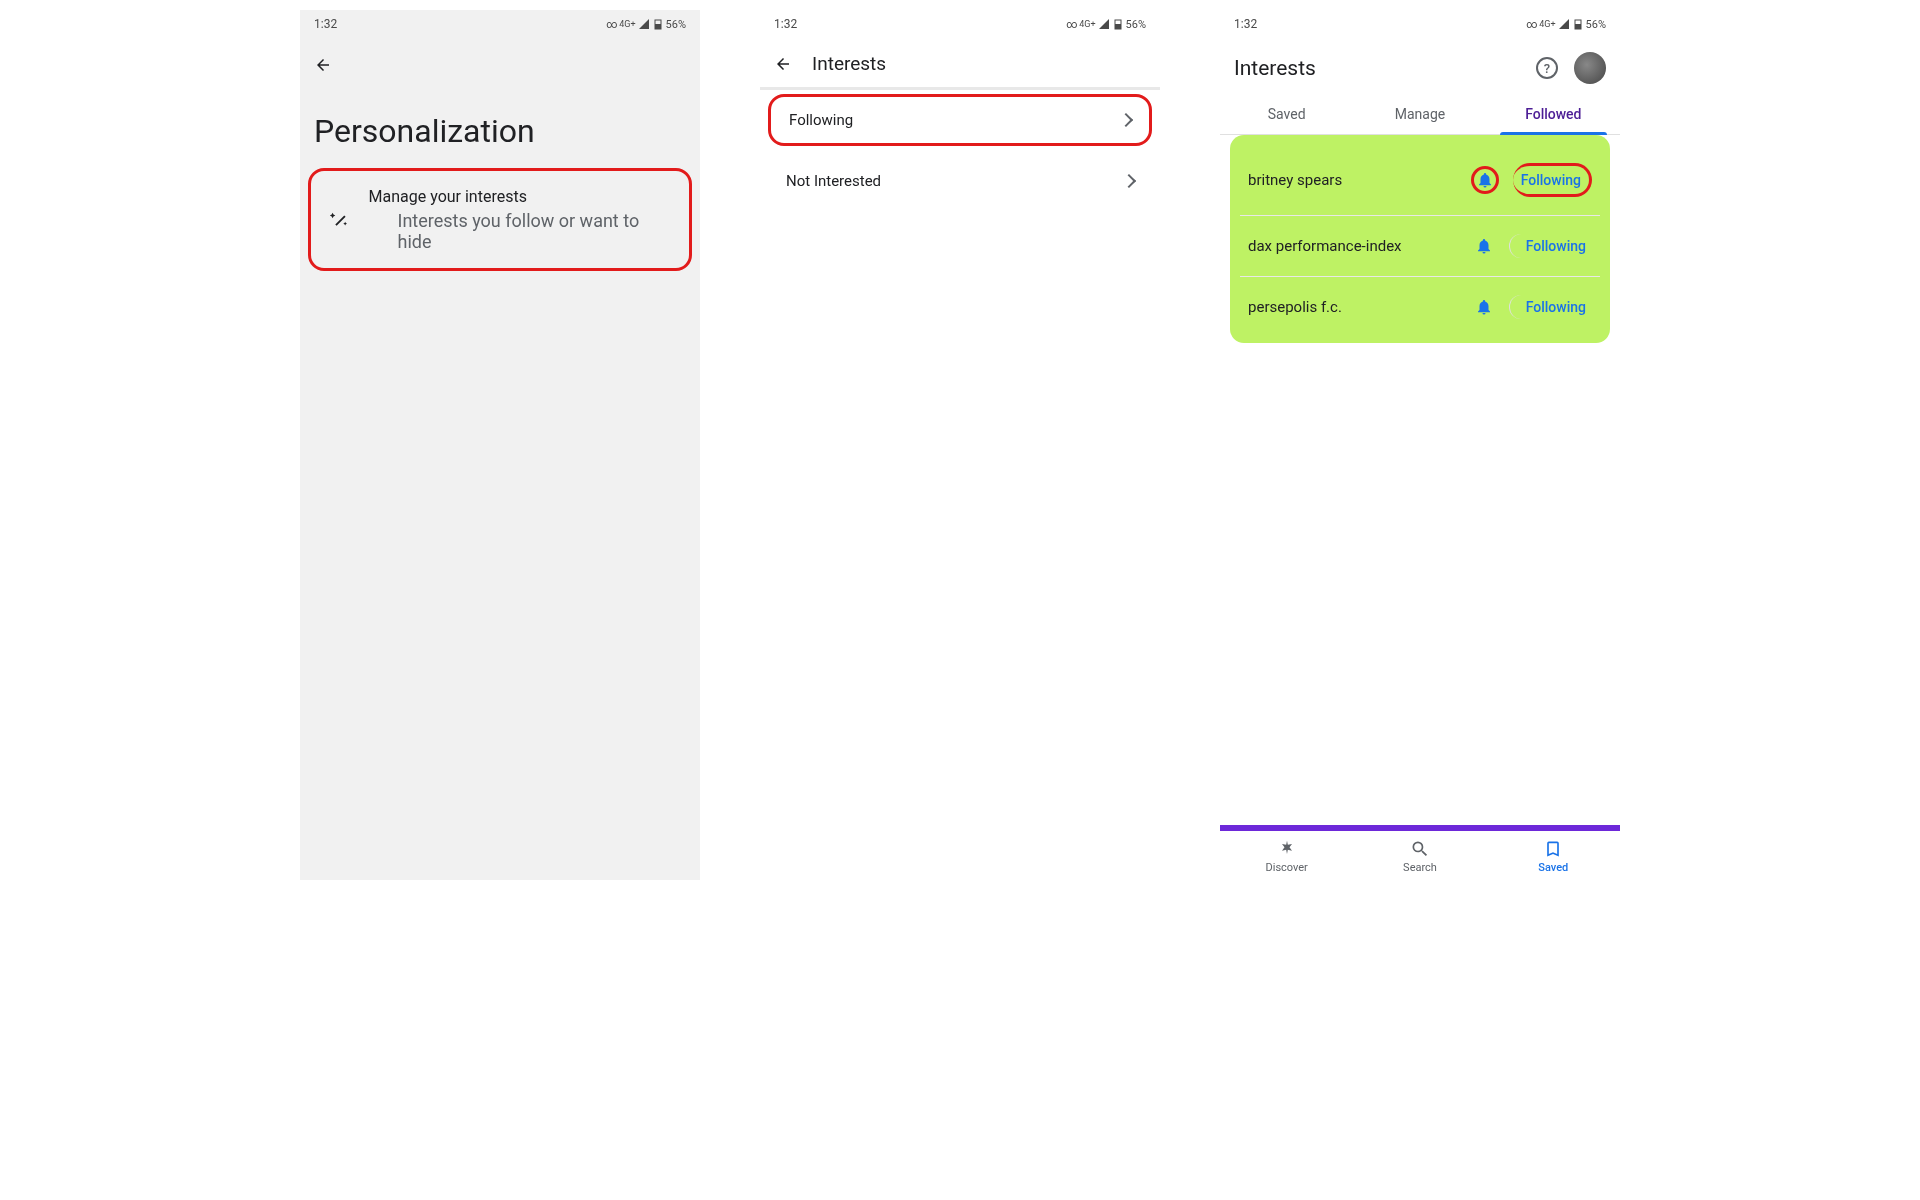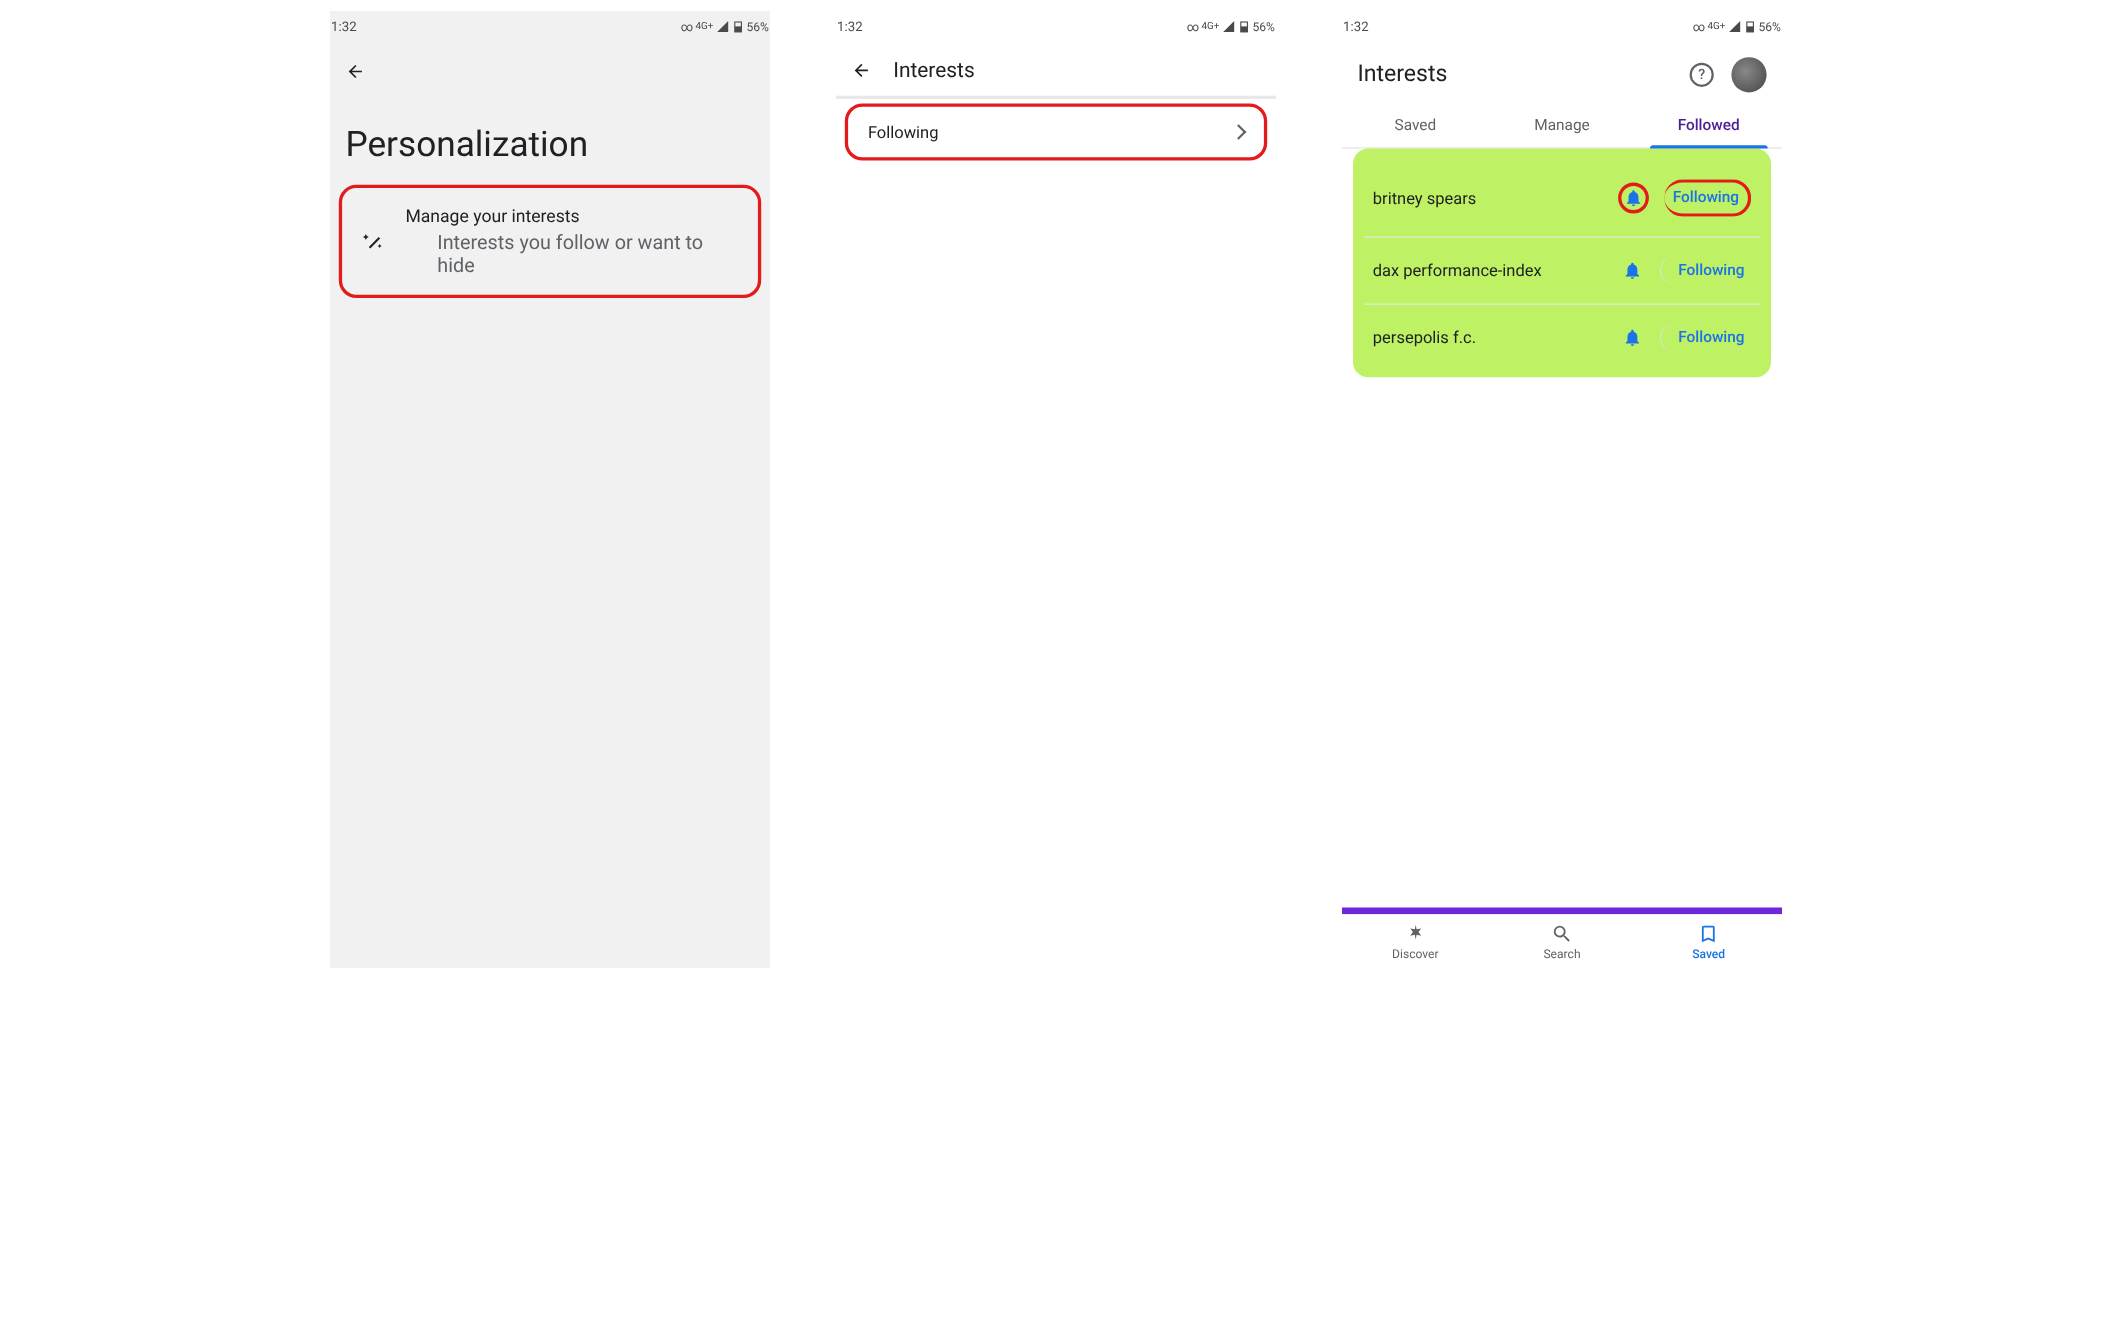--- a/index.html
+++ b/index.html
@@ -23,21 +23,21 @@
     position: relative;
     display: flex;
     flex-direction: column;
   }
   .phone.grey { background: #f1f1f1; }
   .statusbar {
     height: 28px;
     display: flex;
     justify-content: space-between;
     align-items: center;
-    padding: 0 1px;
+    padding: 0 14px;
     font-size: 12px;
     color: #4a4a4a;
   }
   .statusbar .right { display:flex; align-items:center; gap:2px; font-size:11px; }
   .statusbar .right .sub { font-size:9px; }
   .statusbar svg { width:12px; height:12px; }
 
   
   .sc1-header { padding: 18px 14px 10px; }
   .sc1-title { font-size: 32px; font-weight: 400; color:#202124; padding: 24px 14px 18px; }
@@ -146,20 +146,24 @@
       <svg class="back-arrow" viewBox="0 0 24 24">
           <path fill="#202124" d="M20 11H7.8l5.6-5.6L12 4l-8 8 8 8 1.4-1.4L7.8 13H20z"></path>
         </svg>
       <span>Interests</span>
     </div>
     <div class="sc2-divider"></div>
     <div class="sc2-item redbox">
       <span>Following</span>
       <span class="chev"></span>
     </div>
+    <div class="sc2-item">
+      <span>Not Interested</span>
+      <span class="chev"></span>
+    </div>
   </div>
 
   <div class="phone">
     <div class="statusbar">
       <span>1:32</span>
       <span class="right">
         <span>∞</span>
           <span class="sub">4G+</span>
         <svg viewBox="0 0 24 24">
             <path fill="#4a4a4a" d="M2 22h20V2z"></path>

